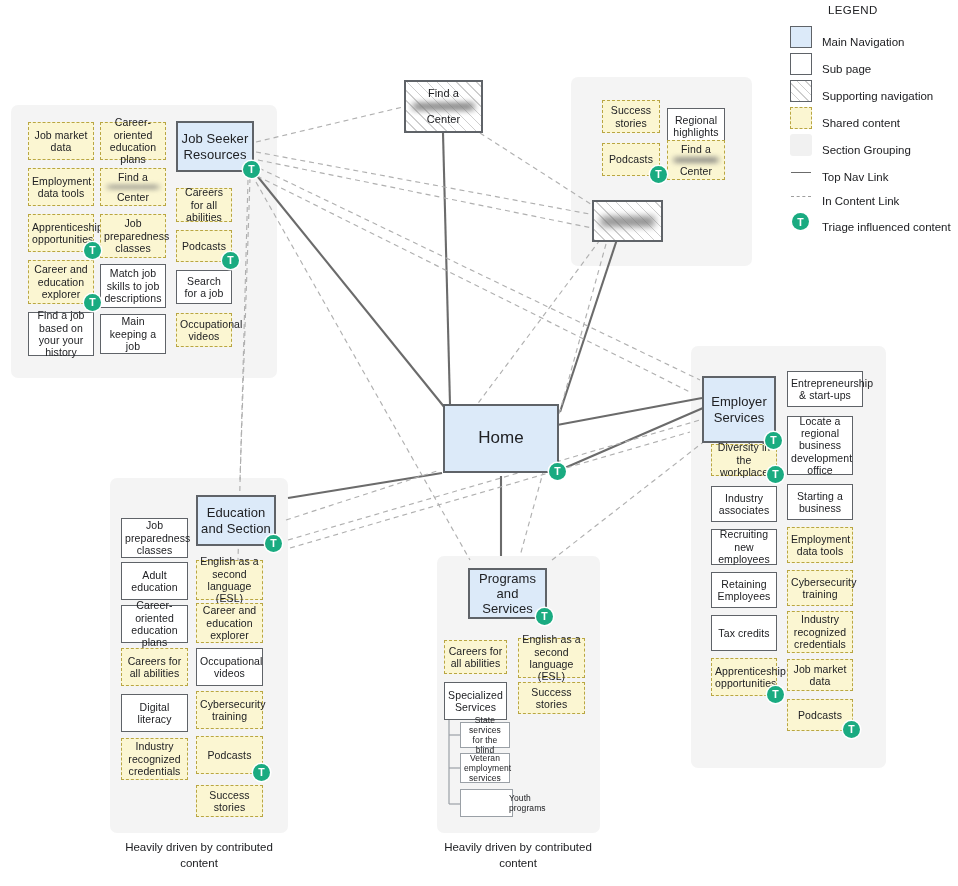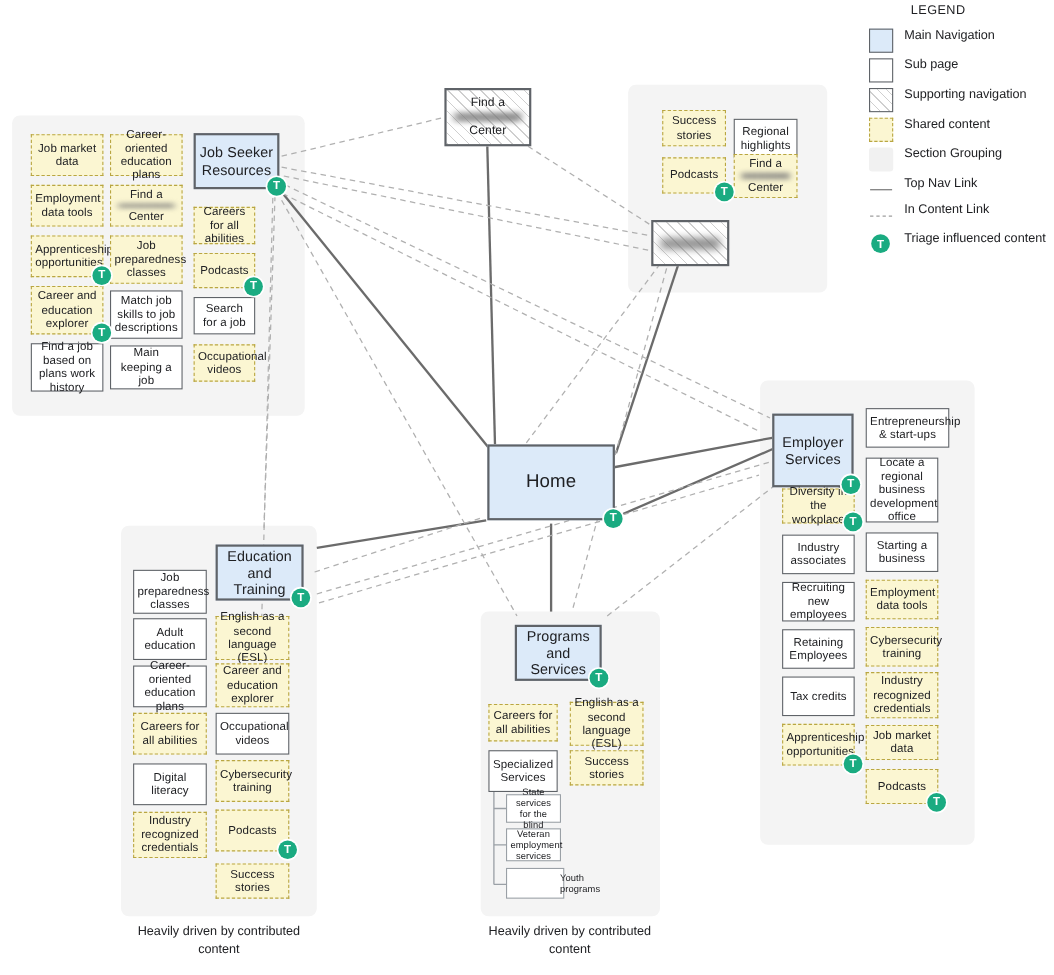--- a/index.html
+++ b/index.html
@@ -52,21 +52,21 @@
   }
   .redact-lg{height:11px;width:66%;filter:blur(3.2px);}
 
   .caption{
     position:absolute;text-align:center;font-size:11.5px;color:#202124;line-height:1.35;
   }
 
   
   #legend{position:absolute;left:790px;top:0;width:168px;height:240px;}
   .legend-title{position:absolute;left:38px;top:4px;font-size:11.5px;letter-spacing:.4px;}
-  .legend-row{position:absolute;left:0;height:22px;display:flex;align-items:flex-start;}
+  .legend-row{position:absolute;left:0;height:22px;display:flex;align-items:flex-end;}
   .legend-sw{width:22px;height:22px;box-sizing:border-box;flex:0 0 22px;margin-right:10px;}
   .sw-main{background:#dceaf9;border:1.6px solid #5f6368;}
   .sw-sub{background:#ffffff;border:1.6px solid #5f6368;}
   .sw-support{background:#ffffff;border:1.6px solid #5f6368;
     background-image:repeating-linear-gradient(45deg,#cfcfcf 0 1px,rgba(0,0,0,0) 1px 6px);}
   .sw-shared{background:#fbf6d2;border:1.5px dashed #b9a642;}
   .sw-group{background:#f1f1f1;border:none;border-radius:3px;}
   .sw-line{position:relative;background:none;border:none;}
   .sw-line::after{content:"";position:absolute;left:1px;right:1px;top:11px;height:0;border-top:1.6px solid #6b6b6b;}
   .sw-dash::after{border-top:1.3px dashed #9e9e9e;}
@@ -175,21 +175,21 @@
       <div class="badge" style="right:-8px;bottom:-8px;">T</div>
       </div>
     <div class="node t-sub" style="left:100px;top:264px;width:66px;height:44px;">
       <span class="fs10">Match job skills to job descriptions</span>
       </div>
     <div class="node t-shared" style="left:176px;top:313px;width:56px;height:34px;">
       <span>Occupational videos</span>
       </div>
 
     <div class="node t-sub" style="left:28px;top:312px;width:66px;height:44px;">
-      <span class="fs10">Find a job based on plans work history</span>
+      <span class="fs10">Find a job based on your your history</span>
       </div>
     <div class="node t-sub" style="left:100px;top:314px;width:66px;height:40px;">
       <span class="fs10">Main keeping a job</span>
       </div>
 
     <div class="node t-shared" style="left:602px;top:100px;width:58px;height:33px;">
       <span>Success stories</span>
       </div>
     <div class="node t-sub" style="left:667px;top:108px;width:58px;height:36px;">
       <span class="fs10">Regional highlights</span>
@@ -201,21 +201,21 @@
     <div class="node t-shared" style="left:667px;top:140px;width:58px;height:40px;flex-direction:column;justify-content:center;">
       <span class="fs10">Find a</span>
       <span class="redact"></span>
       <span class="fs10">Center</span>
     </div>
     <div class="node t-support" style="left:592px;top:200px;width:71px;height:42px;">
       <span class="redact redact-lg"></span>
     </div>
 
     <div class="node t-main" style="left:196px;top:495px;width:80px;height:51px;font-size:13px;">
-      <span>Education and Training</span>
+      <span>Education and Section</span>
       <div class="badge" style="right:-8px;bottom:-8px;">T</div>
     </div>
 
     <div class="node t-sub" style="left:121px;top:518px;width:67px;height:40px;">
       <span class="fs10">Job preparedness classes</span>
       </div>
     <div class="node t-sub" style="left:121px;top:562px;width:67px;height:38px;">
       <span class="fs10">Adult education</span>
       </div>
     <div class="node t-shared" style="left:196px;top:560px;width:67px;height:40px;">

